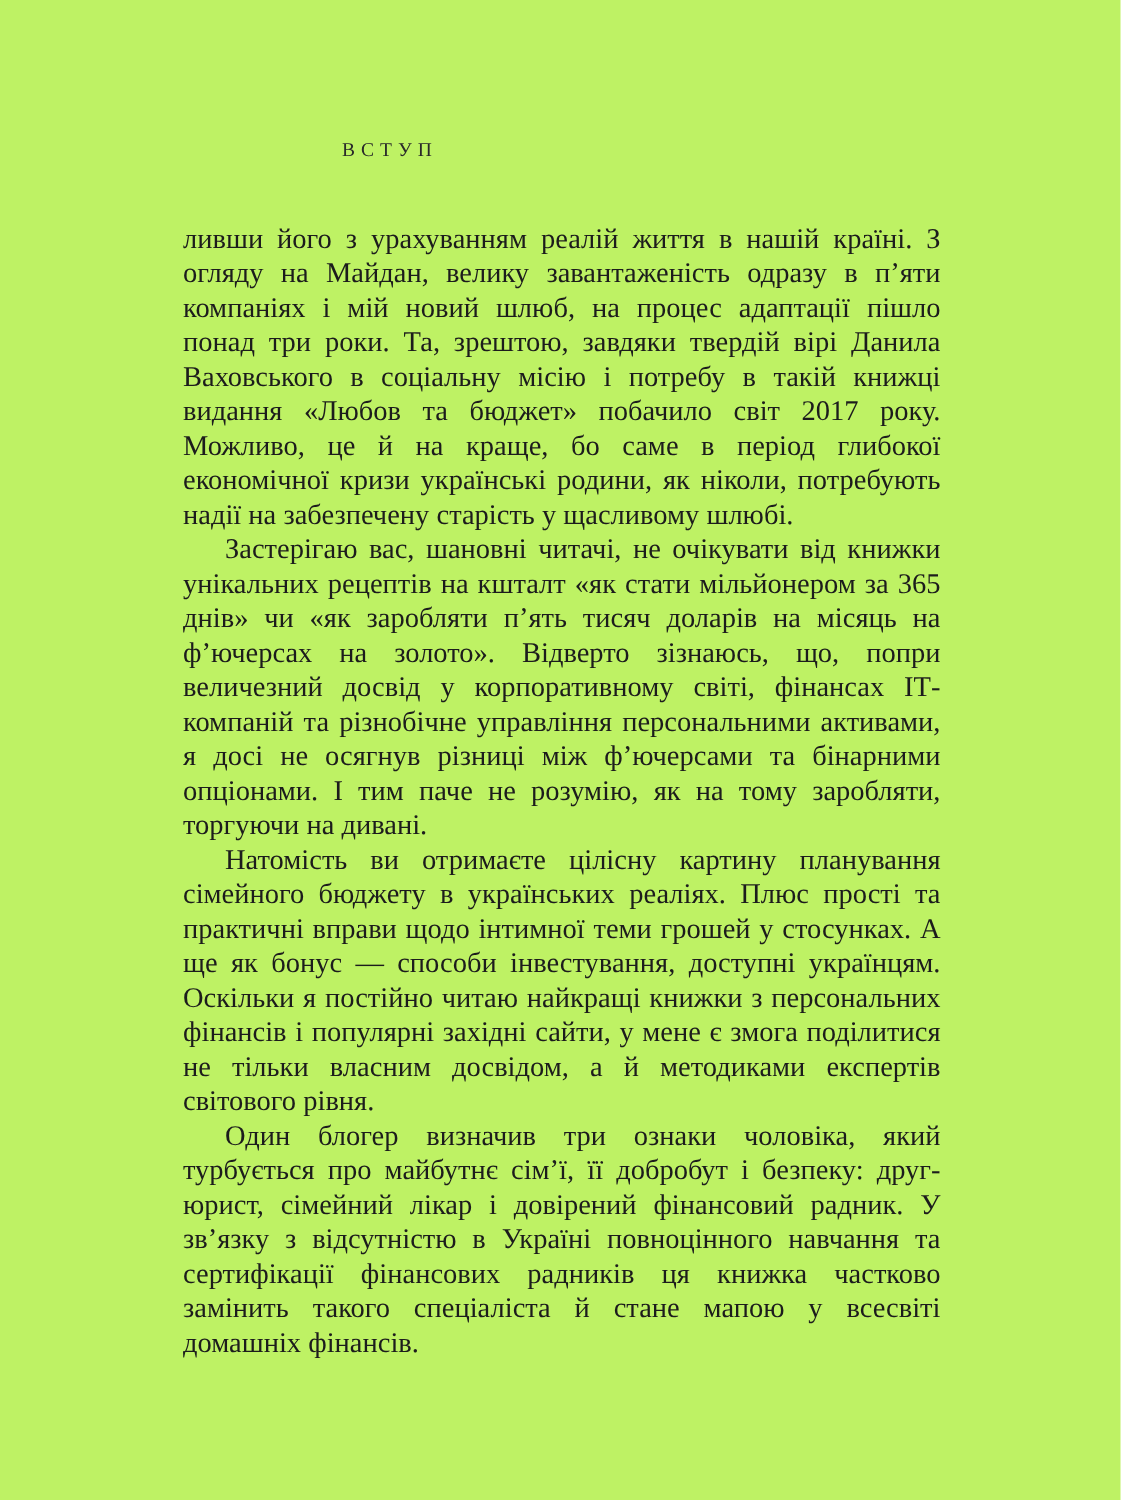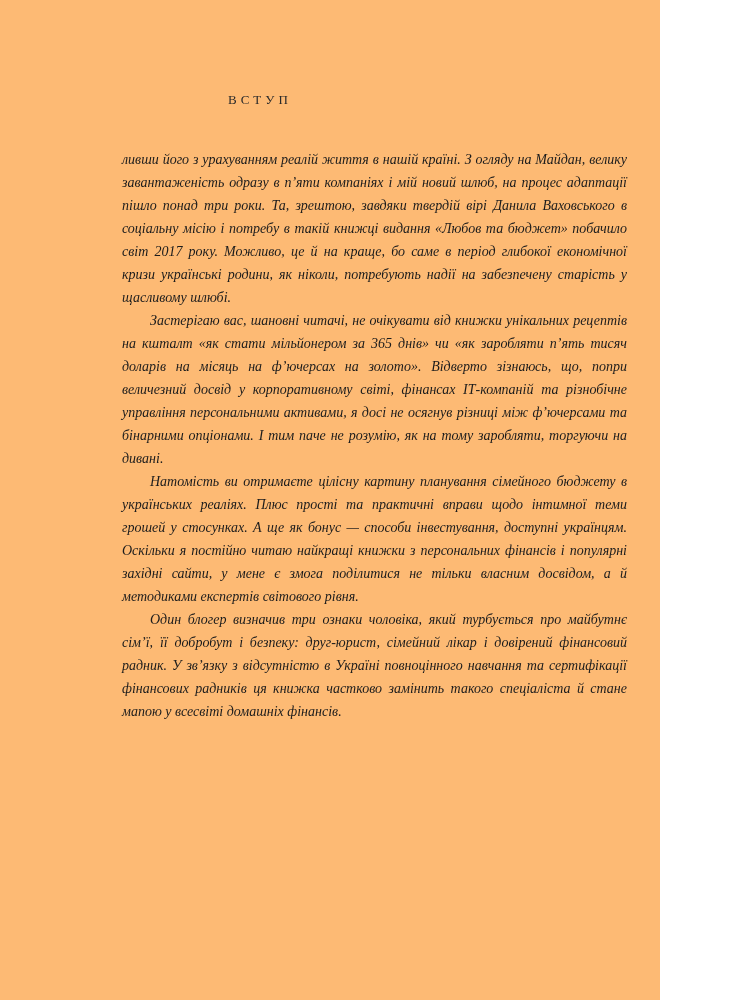--- a/index.html
+++ b/index.html
@@ -9,42 +9,41 @@
     }
     body {
       width: 748px;
       height: 1000px;
       overflow: hidden;
       font-family: "Liberation Serif", "DejaVu Serif", serif;
       color: #1c1c1c;
     }
     .page {
       box-sizing: border-box;
-      width: 660px;
+      width: 747px;
       height: 1000px;
       padding: 92px 121px 0 122px;
-      background: #fdba74;
+      background: #bef264;
     }
     .running-head {
       font-family: "Liberation Serif", "DejaVu Serif", serif;
       font-size: 13px;
       letter-spacing: 4px;
       font-weight: 400;
       color: #2a2a2a;
       margin-left: 106px;
       text-transform: uppercase;
     }
     .body-text {
       margin-top: 40px;
       width: 505px;
-      font-size: 14px;
+      font-size: 19px;
       line-height: 23px;
       text-align: justify;
       hyphens: auto;
-      font-style: italic;
       -webkit-hyphens: auto;
     }
     .body-text p {
       margin: 0;
       padding: 0;
     }
     .body-text p.indent {
       text-indent: 28px;
     }
   </style>

